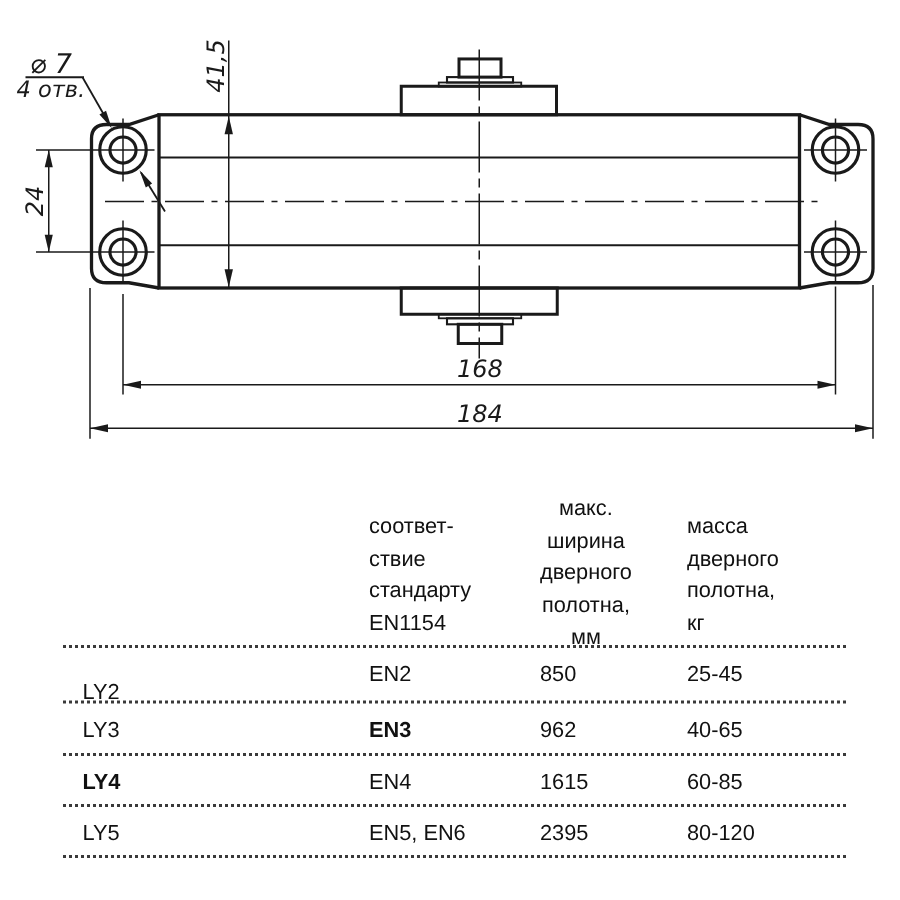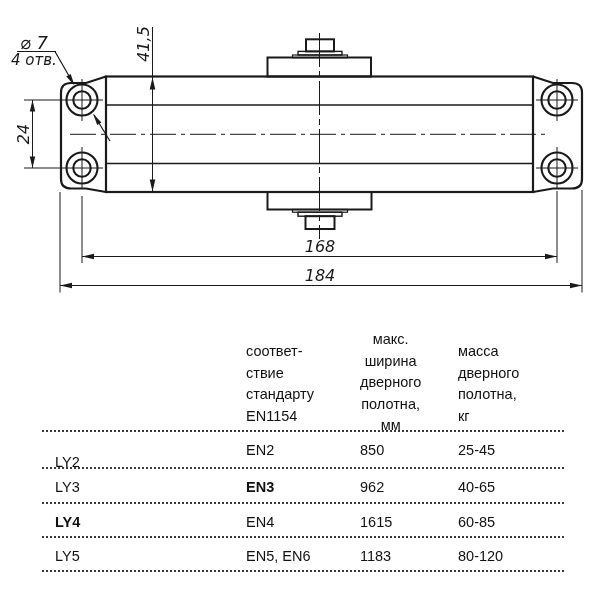--- a/index.html
+++ b/index.html
@@ -183,17 +183,17 @@
     </div>
     <div>
       <span class="row-cell c1" style="top:196px;font-weight:bold;">LY4</span>
       <span class="row-cell c2" style="top:196px;">EN4</span>
       <span class="row-cell c3" style="top:196px;">1615</span>
       <span class="row-cell c4" style="top:196px;">60-85</span>
     </div>
     <div>
       <span class="row-cell c1" style="top:230px;">LY5</span>
       <span class="row-cell c2" style="top:230px;">EN5, EN6</span>
-      <span class="row-cell c3" style="top:230px;">1183</span>
+      <span class="row-cell c3" style="top:230px;">2395</span>
       <span class="row-cell c4" style="top:230px;">80-120</span>
     </div>
   </div>
 </div>
 
 </body></html>

